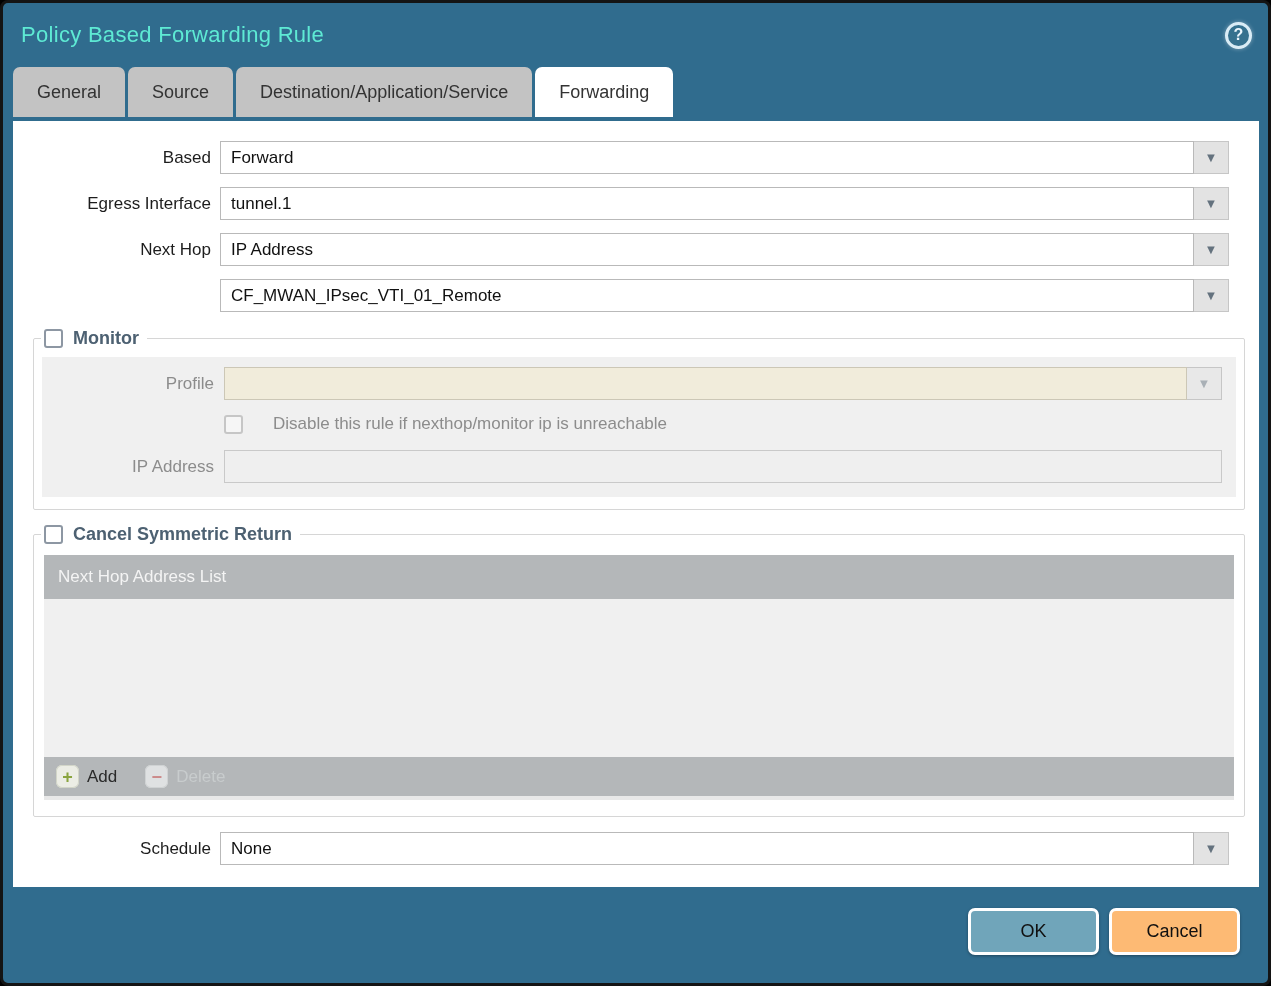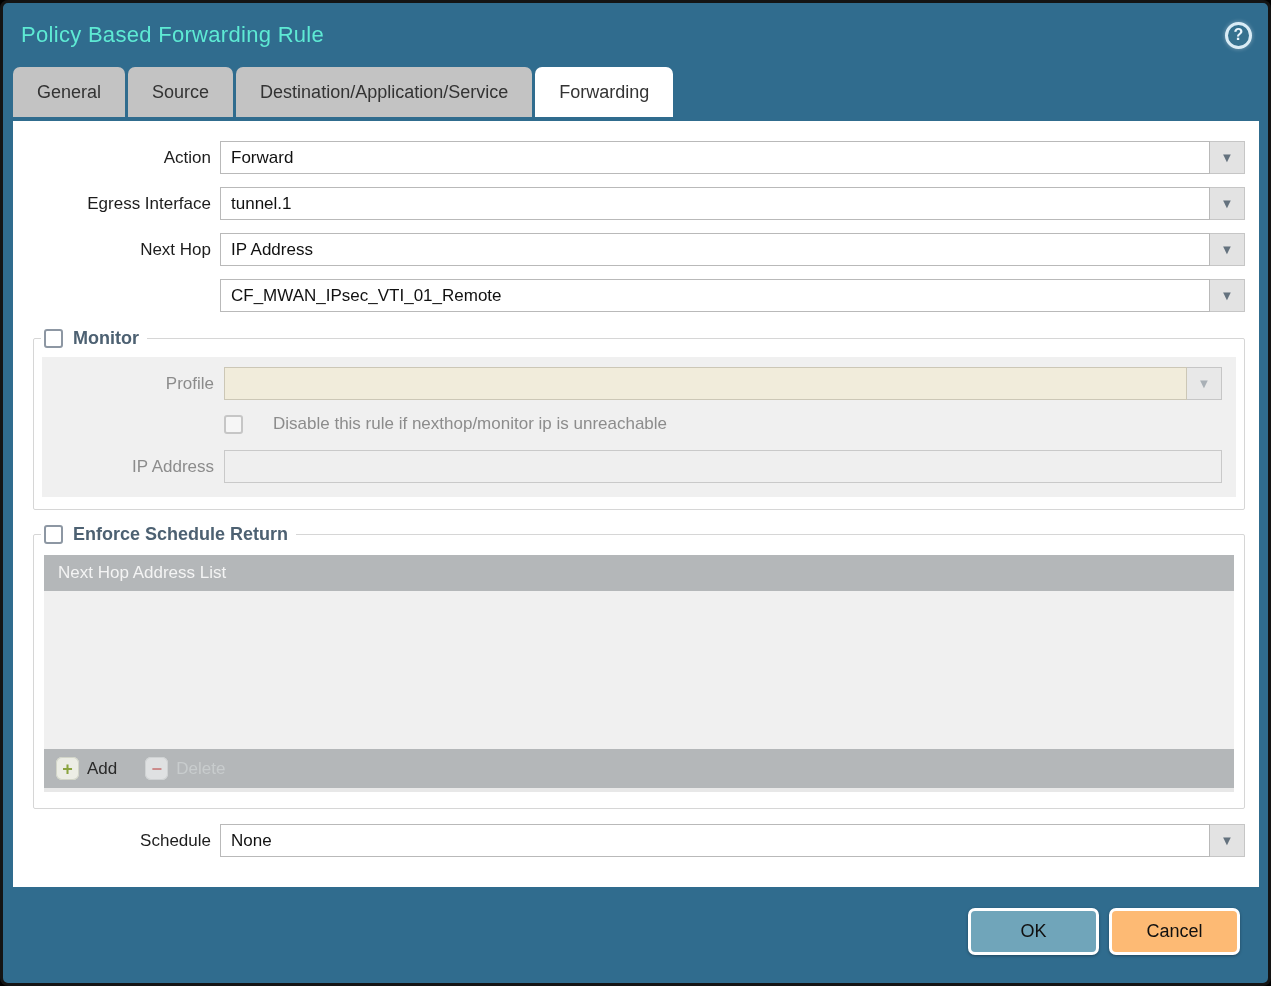--- a/index.html
+++ b/index.html
@@ -49,21 +49,21 @@
     background: #ffffff;
     padding-top: 20px;
   }
 
   .form-row { display: flex; align-items: center; margin-bottom: 13px; }
   .form-label {
     width: 200px; flex-shrink: 0;
     text-align: right; padding-right: 2px;
     font-size: 17px; color: #1d1d1d;
   }
-  .combo { flex: 1; display: flex; margin-left: 7px; margin-right: 14px; }
+  .combo { flex: 1; display: flex; margin-left: 7px; margin-right: 30px; }
   .text-box {
     flex: 1; height: 33px;
     background: #fff; border: 1px solid #b9b9b9;
     font-size: 17px; color: #111;
     display: flex; align-items: center; padding: 0 10px;
   }
   .dd {
     width: 35px; height: 33px;
     background: #e3e3e3; border: 1px solid #c6c6c6; border-left: none;
     display: flex; align-items: center; justify-content: center;
@@ -99,21 +99,21 @@
   .gray-input { background: #efefef; border: 1px solid #c9c9c9; color: #777; }
   .disable-row { display: flex; align-items: center; gap: 30px; margin: 0 0 16px 182px; }
   .checkbox.disabled { border: 2px solid #c6c6c6; background: #f6f6f6; cursor: default; }
   .disable-label { font-size: 17px; color: #8c8c8c; }
   .monitor-row:last-child { margin-bottom: 0; }
 
   
   .esr-fieldset { margin-top: 14px; }
   .nh-table { margin: 10px 10px 16px 10px; border-bottom: 4px solid #e8e8e8; }
   .nh-header {
-    height: 36px; background: #b4b7b9;
+    height: 44px; background: #b4b7b9;
     display: flex; align-items: center; padding-left: 14px;
     color: #f4f4f4; font-size: 17px;
   }
   .nh-body { height: 158px; background: #f0f0f0; }
   .nh-footer {
     height: 39px; background: #b4b7b9;
     display: flex; align-items: center; gap: 28px; padding-left: 12px;
   }
   .tbl-btn { display: flex; align-items: center; gap: 8px; font-size: 17px; color: #2a2a2a; cursor: pointer; }
   .tbl-btn.disabled { color: #c8cccd; cursor: default; }
@@ -156,21 +156,21 @@
   <div class="tabs">
     <div class="tab">General</div>
     <div class="tab">Source</div>
     <div class="tab">Destination/Application/Service</div>
     <div class="tab active">Forwarding</div>
   </div>
 
   <div class="content">
 
     <div class="form-row">
-      <div class="form-label">Action</div>
+      <div class="form-label">Based</div>
       <div class="combo">
         <div class="text-box">Forward</div>
         <div class="dd">
             <span>▼</span>
           </div>
       </div>
     </div>
 
     <div class="form-row">
       <div class="form-label">Egress Interface</div>
@@ -226,21 +226,21 @@
           <div class="monitor-combo">
             <div class="text-box gray-input"></div>
           </div>
         </div>
       </div>
     </fieldset>
 
     <fieldset class="esr-fieldset">
       <legend>
         <span class="checkbox"></span>
-        <span>Enforce Schedule Return</span>
+        <span>Cancel Symmetric Return</span>
       </legend>
       <div class="nh-table">
         <div class="nh-header">Next Hop Address List</div>
         <div class="nh-body"></div>
         <div class="nh-footer">
           <div class="tbl-btn">
             <span class="icon-plus">+</span>
             <span>Add</span>
           </div>
           <div class="tbl-btn disabled">

